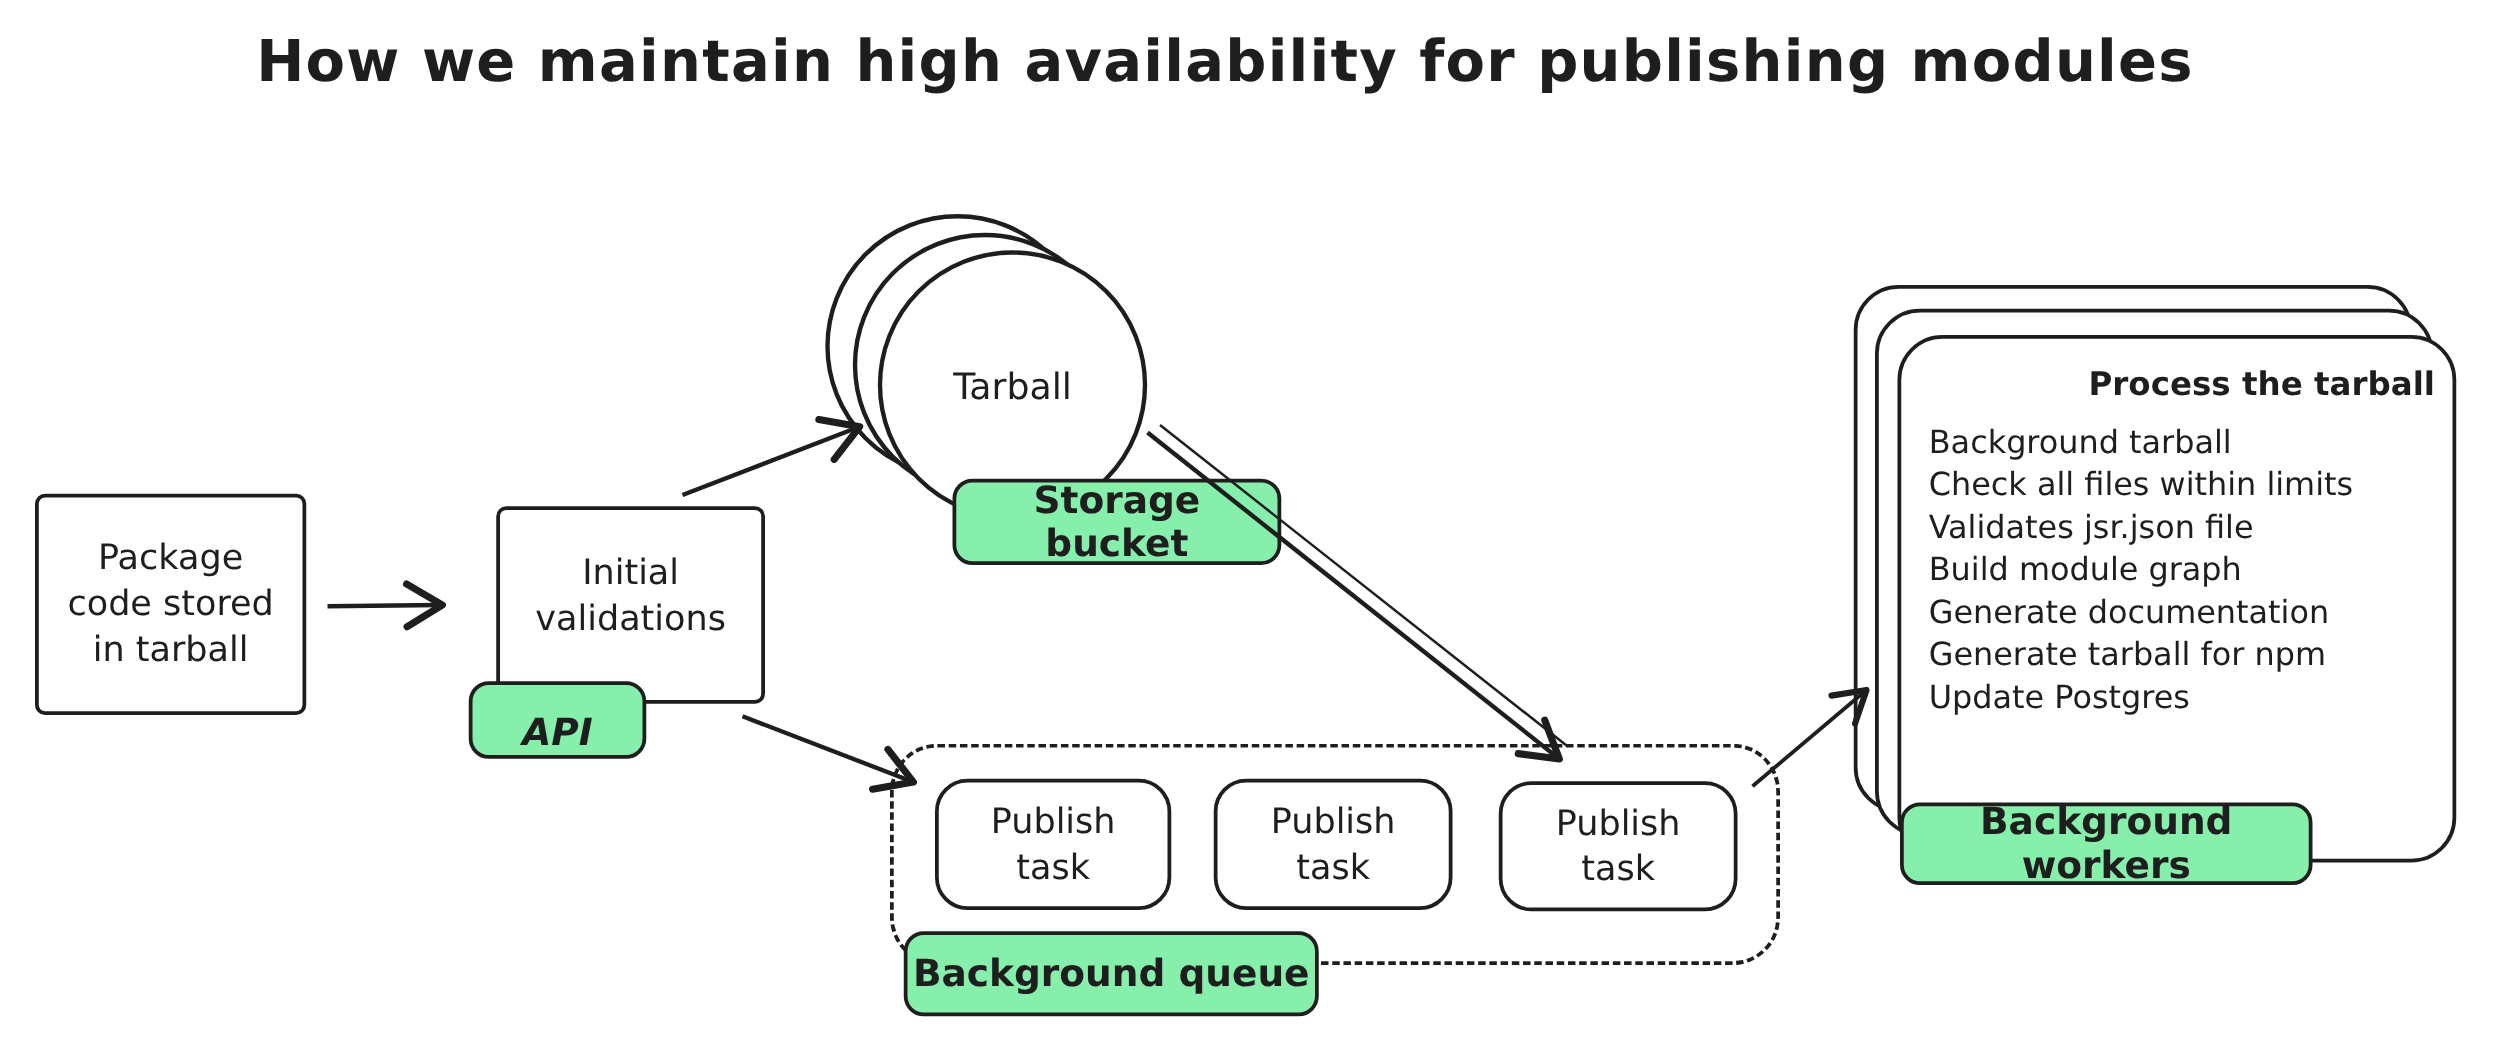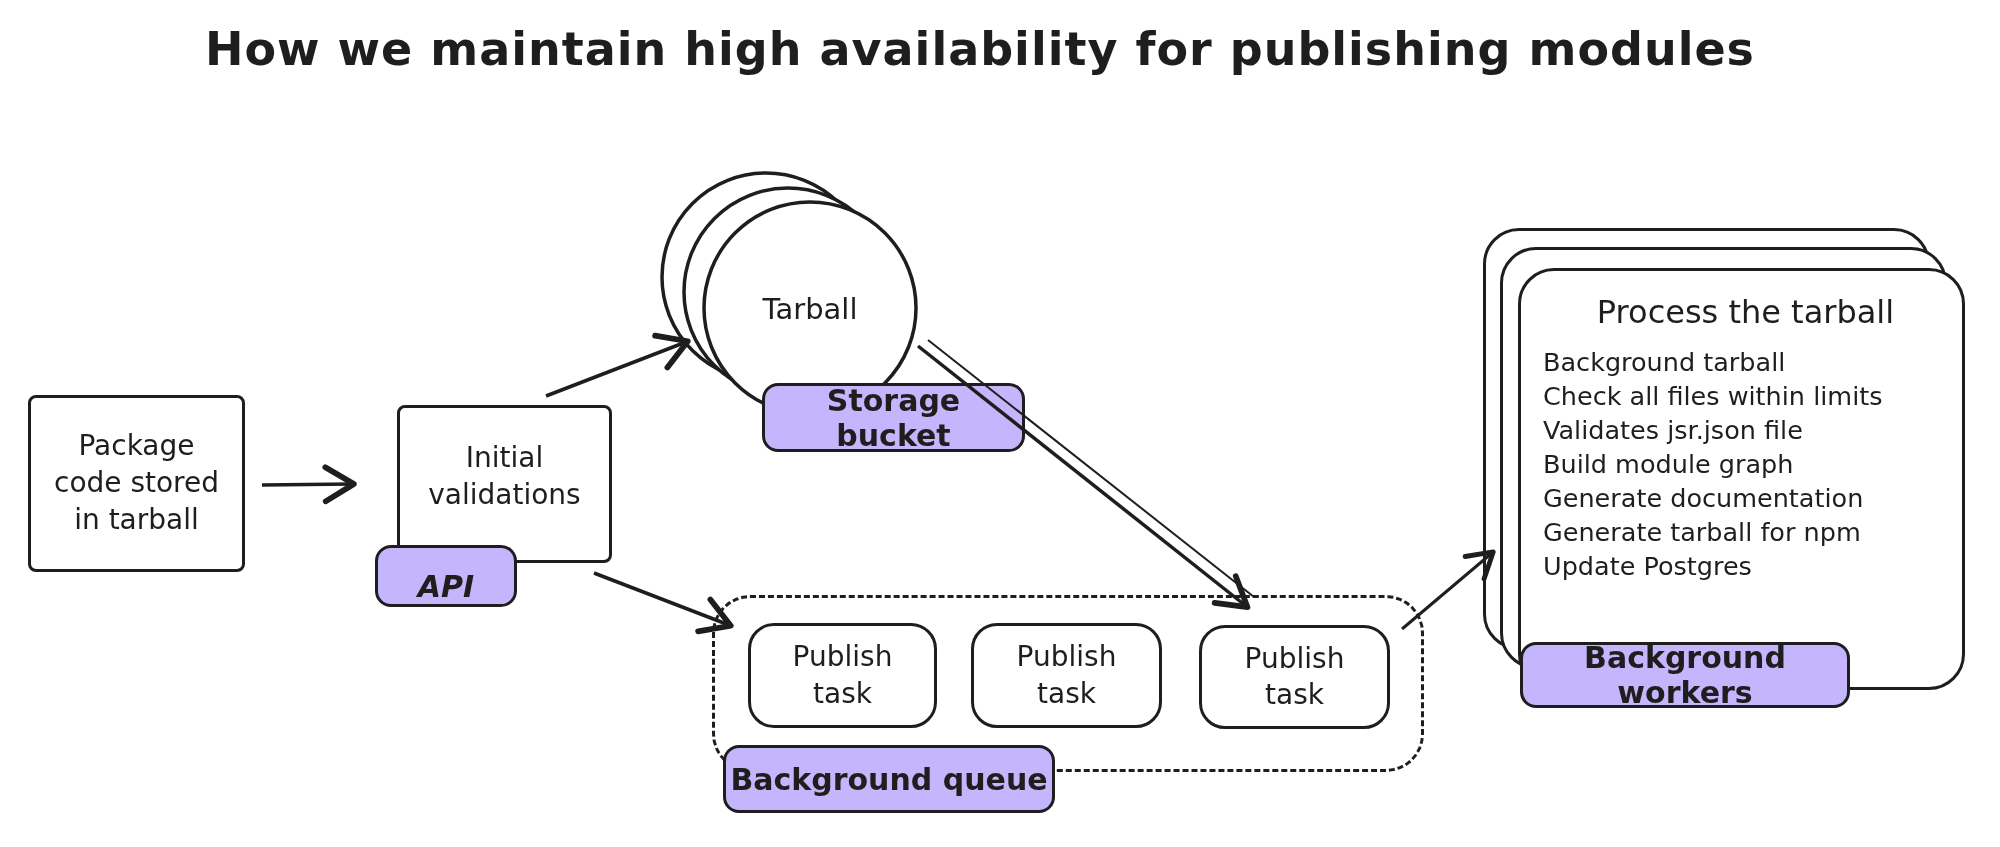--- a/index.html
+++ b/index.html
@@ -6,33 +6,33 @@
   body{width:2000px;height:847px;font-family:"DejaVu Sans",sans-serif;color:#1e1e1e;overflow:hidden;}
   .canvas{position:relative;width:2000px;height:677px;background:#fff;}
   .layer{position:absolute;left:0;top:0;width:2000px;height:847px;pointer-events:none;}
   .shapes-layer{z-index:1;}
   .arrows-layer{z-index:10;}
   .title{position:absolute;left:0;top:22px;width:1960px;text-align:center;font-size:46px;font-weight:700;letter-spacing:1px;z-index:2;}
   .node{position:absolute;background:#fff;border:3.5px solid #1e1e1e;box-sizing:border-box;
         display:flex;align-items:center;justify-content:center;text-align:center;z-index:2;}
   .rounded{border-radius:8px;}
   .node .lbl{font-size:28px;line-height:1.32;}
-  .badge{position:absolute;background:#c4b5fd;border:3.5px solid #1e1e1e;border-radius:16px;box-sizing:border-box;
+  .badge{position:absolute;background:#86efac;border:3.5px solid #1e1e1e;border-radius:16px;box-sizing:border-box;
          display:flex;align-items:center;justify-content:center;text-align:center;z-index:3;
          font-size:30px;font-weight:600;}
   .dashed-rect{position:absolute;left:712px;top:595px;width:712px;height:177px;border:3.5px dashed #1e1e1e;
                border-radius:38px;box-sizing:border-box;background:transparent;z-index:1;}
   .pub{border-radius:26px;}
   .pub .lbl{width:130px;font-size:28px;line-height:1.3;}
   .freelabel{position:absolute;z-index:2;text-align:center;}
   .card{position:absolute;background:#fff;border:3.5px solid #1e1e1e;border-radius:36px;box-sizing:border-box;z-index:2;}
   .card-front{left:1518px;top:268px;width:447px;height:422px;padding:18px 14px 0 22px;}
   .card-mid{left:1500px;top:247px;width:447px;height:422px;}
   .card-back{left:1483px;top:228px;width:447px;height:422px;}
-  .card-title{text-align:center;font-size:32px;font-weight:400;margin:4px 0 14px 0;}
+  .card-title{text-align:right;font-size:26px;font-weight:700;margin:4px 0 14px 0;}
   .step{font-size:25.5px;line-height:34px;white-space:nowrap;}
 </style>
 </head>
 <body>
 
 <div class="canvas">
 
   <svg class="layer shapes-layer" width="2000" height="847" viewBox="0 0 2000 847">
     <circle cx="766" cy="277" r="104" fill="#ffffff" stroke="#1e1e1e" stroke-width="3.5"></circle>
     <circle cx="788" cy="292" r="104" fill="#ffffff" stroke="#1e1e1e" stroke-width="3.5"></circle>

